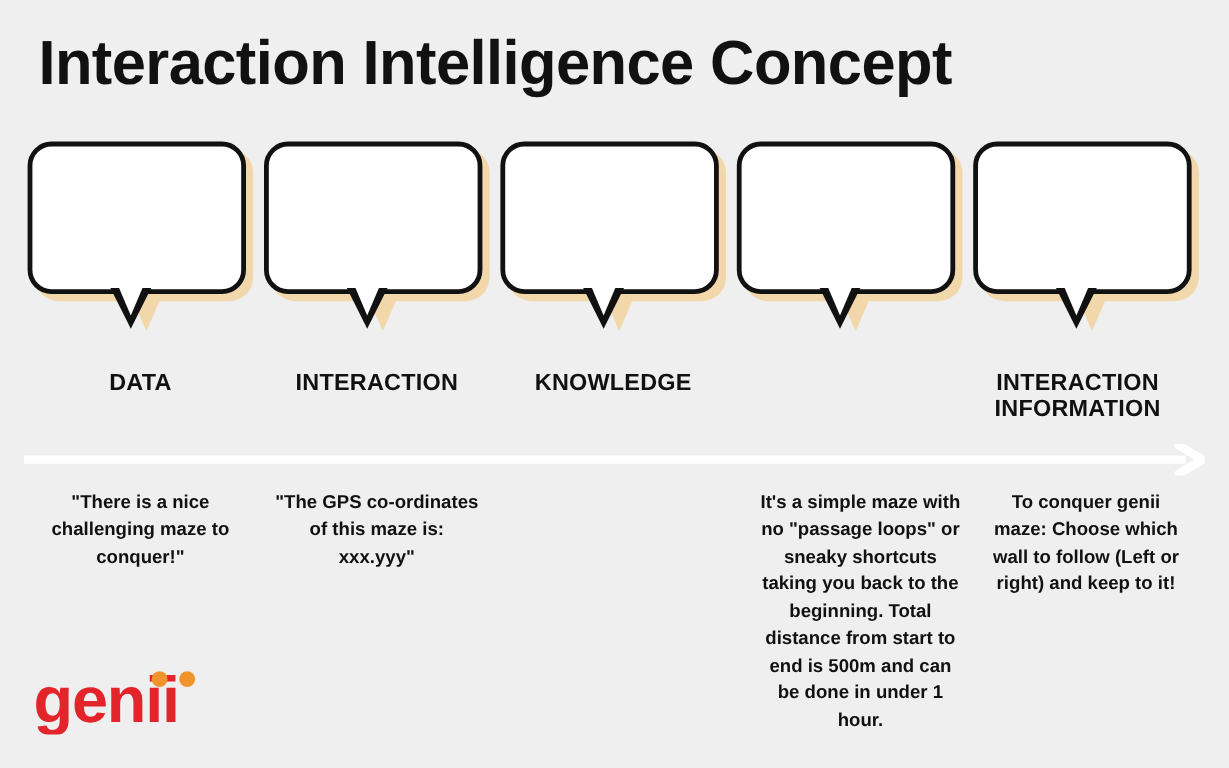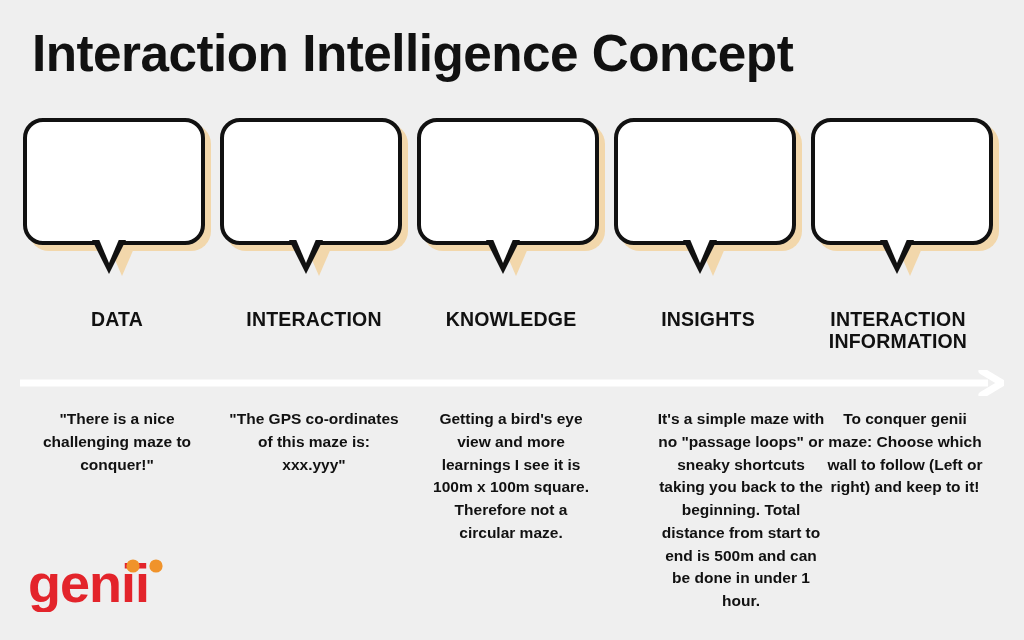--- a/index.html
+++ b/index.html
@@ -333,39 +333,37 @@
         <path d="M108 8 L124 18 L108 28" fill="none" stroke="#e3242b" stroke-width="6.5" stroke-linecap="square" stroke-linejoin="miter"></path>
       </svg>
     </div>
   </div>
 </div>
 
 <div class="labels-row">
   <div class="stage-label" style="left:12px;">DATA</div>
   <div class="stage-label" style="left:209px;">INTERACTION</div>
   <div class="stage-label" style="left:406px;text-align:center;">KNOWLEDGE</div>
-  <div class="stage-label" style="left:603px;">INSIGHTS</div>
   <div class="stage-label" style="left:793px;">
     <div>INTERACTION</div>
     <div>INFORMATION</div>
   </div>
 </div>
 
 <div class="arrow-divider">
   <svg width="984" height="26" viewBox="0 0 984 26">
     <path d="M0 13 H968" stroke="#ffffff" stroke-width="7" fill="none" stroke-linecap="butt"></path>
     <path d="M962 1 L982 13 L962 25" stroke="#ffffff" stroke-width="7" fill="none" stroke-linecap="round" stroke-linejoin="round"></path>
   </svg>
 </div>
 
 <div class="body-row">
   <div class="body-col" style="left:32px;">"There is a nice challenging maze to conquer!"</div>
   <div class="body-col" style="left:229px;">"The GPS co-ordinates of this maze is: xxx.yyy"</div>
-  <div class="body-col" style="left:426px;">Getting a bird's eye view and more learnings I see it is 100m x 100m square. Therefore not a circular maze.</div>
-  <div class="body-col" style="left:656px;">It's a simple maze with no "passage loops" or sneaky shortcuts taking you back to the beginning. Total distance from start to end is 500m and can be done in under 1 hour.</div>
+  <div class="body-col" style="left:632px;">It's a simple maze with no "passage loops" or sneaky shortcuts taking you back to the beginning. Total distance from start to end is 500m and can be done in under 1 hour.</div>
   <div class="body-col" style="left:820px;">To conquer genii maze: Choose which wall to follow (Left or right) and keep to it!</div>
 </div>
 
 <div class="logo">
   <svg width="150" height="56" viewBox="0 0 150 56">
     <text x="0" y="46" font-family="Liberation Sans, sans-serif" font-size="54" font-weight="bold" fill="#e3242b" letter-spacing="-1">genii</text>
     <circle cx="105" cy="10" r="6.6" fill="#f0932b"></circle>
     <circle cx="128" cy="10" r="6.6" fill="#f0932b"></circle>
   </svg>
 </div>

